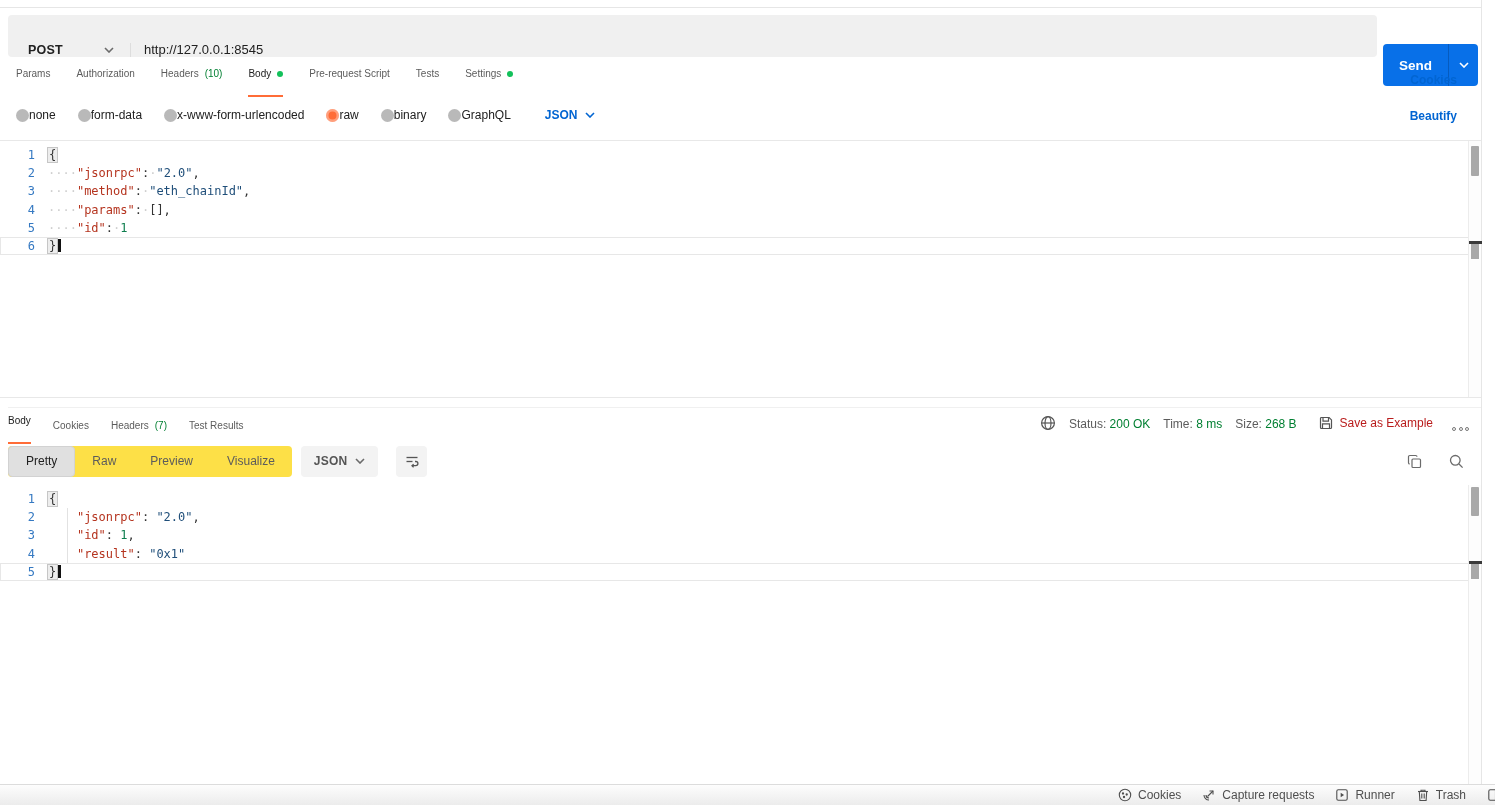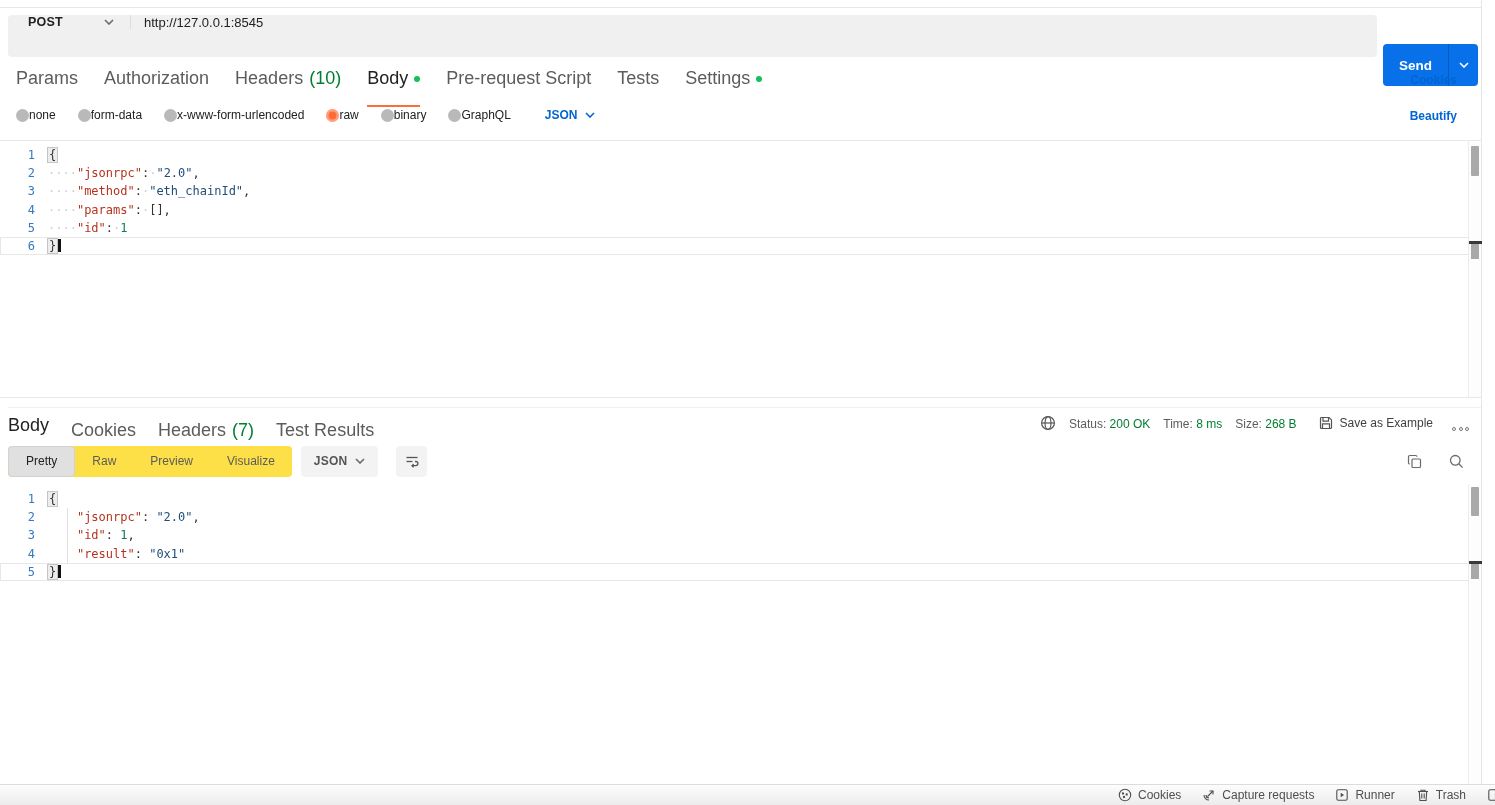--- a/index.html
+++ b/index.html
@@ -5,35 +5,35 @@
   * { margin:0; padding:0; box-sizing:border-box; }
   html,body { width:1495px; height:805px; background:#fff; overflow:hidden;
               font-family:"Liberation Sans", sans-serif; }
   .app { position:relative; width:1495px; height:805px; background:#fff; }
 
   
   .top-strip { position:absolute; left:0; top:0; width:1481px; height:8px; background:#fff; border-bottom:1px solid #e6e6e6; }
   .right-divider { position:absolute; left:1481px; top:0; width:1px; height:784px; background:#e6e6e6; }
 
   
-  .url-row { position:absolute; left:8px; top:15px; width:1369px; height:42px; background:#f0f0f0; border-radius:4px; display:flex; align-items:flex-start; }
+  .url-row { position:absolute; left:8px; top:15px; width:1369px; height:42px; background:#f0f0f0; border-radius:4px; display:flex; align-items:flex-end; }
   .method-select { width:123px; display:flex; align-items:center; justify-content:space-between; padding:0 16px 0 20px; border-right:1px solid #ddd; cursor:pointer; }
   .method-select .m { font-size:12.5px; font-weight:bold; color:#212121; letter-spacing:.2px; }
   .url-input { flex:1; display:flex; align-items:center; padding-left:13px; font-size:13px; color:#212121; }
   .chev { width:10px; height:6px; }
   .chev path { fill:none; stroke:#6b6b6b; stroke-width:1.6; }
   .send-btn { position:absolute; left:1383px; top:15px; width:95px; height:42px; background:#0870e8; border-radius:4px; display:flex; align-items:stretch; color:#fff; cursor:pointer;margin-top:29px; }
   .send-btn .lbl { flex:1; display:flex; align-items:center; justify-content:center; font-size:13.5px; font-weight:bold; }
   .send-btn .sep { width:1px; background:rgba(0,0,0,.18); margin:0; }
   .send-btn .dd { width:29px; display:flex; align-items:center; justify-content:center; }
   .send-btn .chev path { stroke:#fff; }
 
   
   .req-tabs { position:absolute; left:16px; top:68px; display:flex; gap:26px; align-items:flex-start; }
-  .tab { font-size:18px; color:#5c5c5c; padding-bottom:9px; cursor:pointer; display:flex; align-items:center; gap:6px; white-space:nowrap; }
+  .tab { font-size:10px; color:#5c5c5c; padding-bottom:9px; cursor:pointer; display:flex; align-items:center; gap:6px; white-space:nowrap; }
   .tab.active { color:#212121; border-bottom:2.5px solid #ff6c37; padding-bottom:16px; }
   .tab .count { color:#007f31; }
   .dot { width:6px; height:6px; border-radius:50%; background:#13c15b; display:inline-block; }
   .link-blue { color:#0265d2; font-size:12px; font-weight:bold; cursor:pointer; }
   .cookies-link { position:absolute; right:38px; top:73px; }
   .beautify-link { position:absolute; right:38px; top:109px; }
 
   
   .radio-row { position:absolute; left:16px; top:105px; display:flex; gap:22px; align-items:center; height:20px; }
   .radio { display:flex; align-items:center; cursor:pointer; }
@@ -70,21 +70,21 @@
   .sbar .cmark-block { position:absolute; left:2px; width:8px; background:#a9a9a9; }
 
   
   .resp-header { position:absolute; left:8px; top:407px; right:14px; height:30px; display:flex; align-items:flex-start; border-top:1px solid #f0f0f0; padding-top:7px; }
   .resp-tabs { display:flex; gap:22px; }
   .resp-meta { margin-left:auto; display:flex; align-items:flex-end; gap:13px; padding-right:12px; font-size:12px; color:#5c5c5c; }
   .meta-green { color:#007f31; }
   .meta-pair { white-space:nowrap; }
   .icon { display:inline-flex; vertical-align:middle; }
   .icon svg { display:block; }
-  .save-example { display:flex; align-items:center; gap:6px; cursor:pointer; margin-left:8px; color:#404040; }
+  .save-example { display:flex; align-items:center; gap:6px; cursor:pointer; margin-left:8px; color:#b91c1c; }
   .more-dots { display:flex; gap:2.5px; margin-left:6px; cursor:pointer; }
   .more-dots i { width:4px; height:4px; border:1px solid #777; border-radius:50%; }
 
   
   .resp-toolbar { position:absolute; left:8px; top:445px; right:14px; height:32px; display:flex; align-items:center; }
   .seg-group { display:flex; background:#fde047; border-radius:4px; padding:0; height:31px; align-items:stretch; }
   .seg { padding:0 17px; display:flex; align-items:center; font-size:12px; color:#5c5c5c; cursor:pointer; border-radius:4px; }
   .seg.selected { background:#e0e0e0; color:#212121; border:1px solid #d2d2d2; }
   .json-pill { margin-left:9px; height:31px; background:#f3f3f3; border-radius:4px; display:flex; align-items:center; gap:8px; padding:0 13px; cursor:pointer; }
   .json-pill .jl { font-size:12px; font-weight:bold; color:#555; letter-spacing:.2px; }

